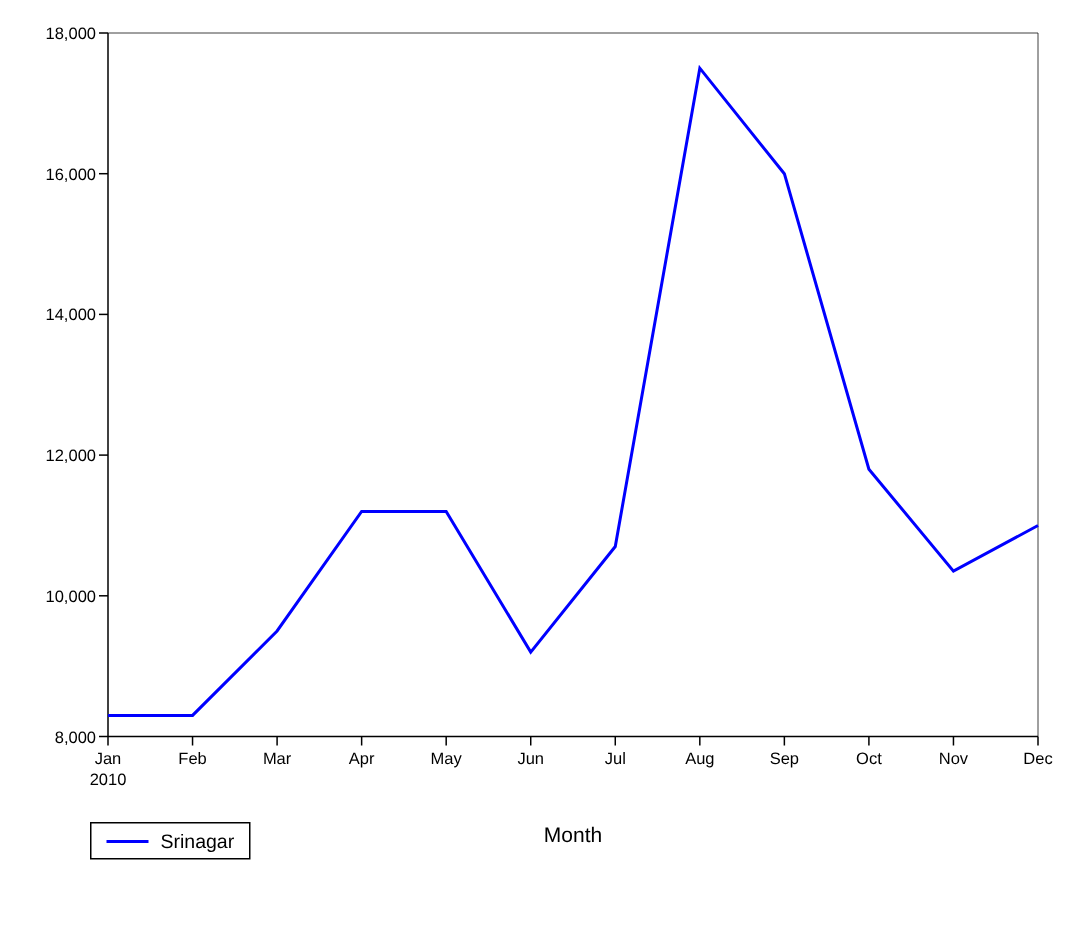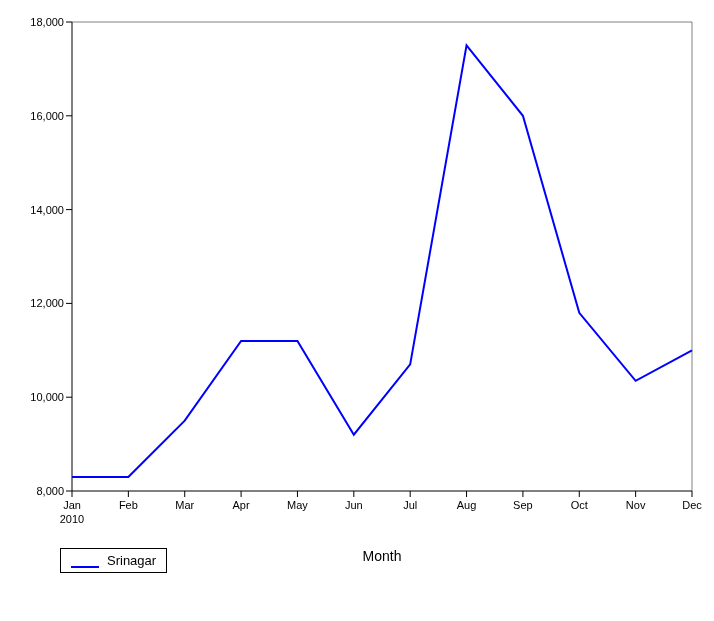--- a/index.html
+++ b/index.html
@@ -20,21 +20,21 @@
       width: 714px;
       height: 621px;
     }
     .legend-box {
       position: absolute;
       bottom: 48px;
       left: 60px;
       border: 1px solid #000;
       padding: 4px 10px;
       display: flex;
-      align-items: flex-end;
+      align-items: center;
       gap: 8px;
       background: #fff;
     }
     .legend-line {
       width: 28px;
       height: 2px;
       background: blue;
     }
     .legend-text {
       font-size: 13px;

